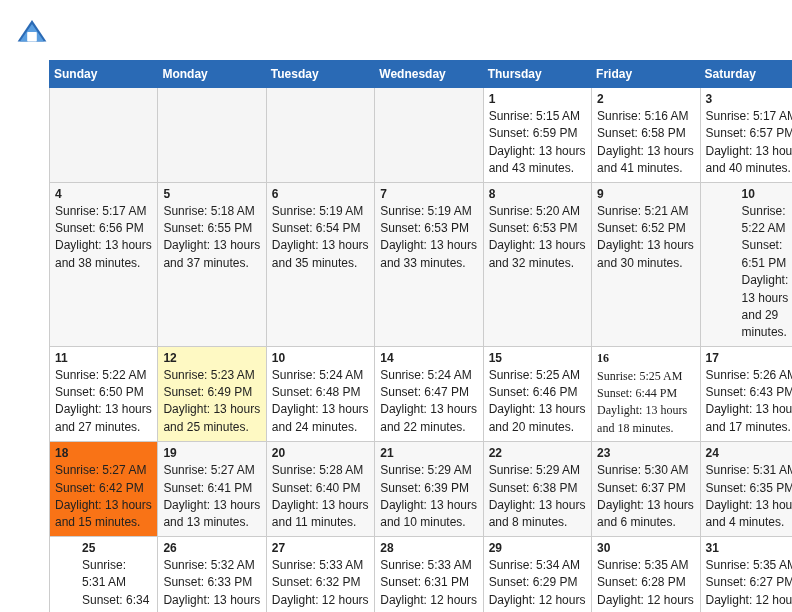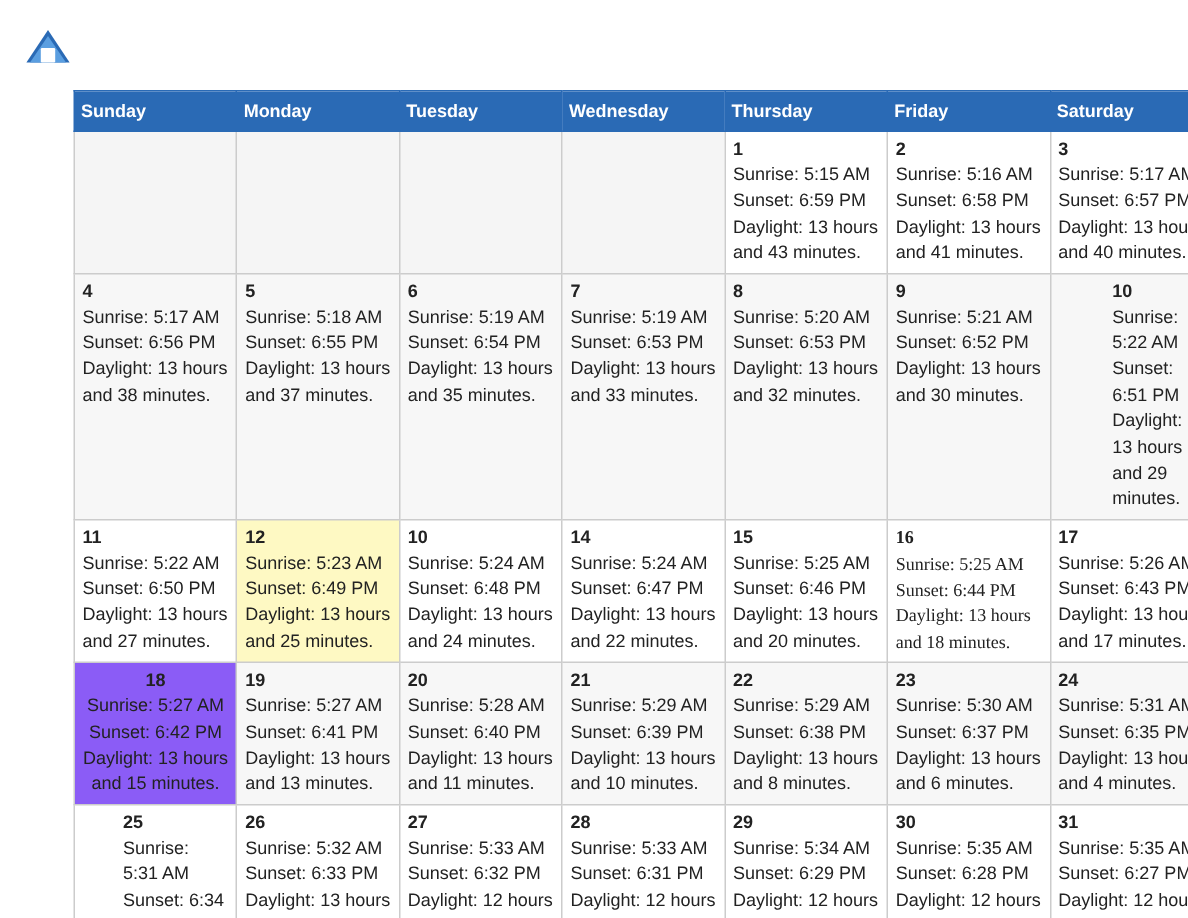--- a/index.html
+++ b/index.html
@@ -192,21 +192,21 @@
         <td style="background: rgb(255, 255, 255); font-family: Liberation Serif, serif;">
           <span class="day-number">16</span>
           <div class="day-info">Sunrise: 5:25 AM<br>Sunset: 6:44 PM<br>Daylight: 13 hours and 18 minutes.</div>
         </td>
         <td style="background: rgb(255, 255, 255);">
           <span class="day-number">17</span>
           <div class="day-info">Sunrise: 5:26 AM<br>Sunset: 6:43 PM<br>Daylight: 13 hours and 17 minutes.</div>
         </td>
       </tr>
       <tr>
-        <td style="background: #8b5cf6; text-align: center;">
+        <td style="background: #f97316;">
           <span class="day-number">18</span>
           <div class="day-info">Sunrise: 5:27 AM<br>Sunset: 6:42 PM<br>Daylight: 13 hours and 15 minutes.</div>
         </td>
         <td style="background: rgb(247, 247, 247);">
           <span class="day-number">19</span>
           <div class="day-info">Sunrise: 5:27 AM<br>Sunset: 6:41 PM<br>Daylight: 13 hours and 13 minutes.</div>
         </td>
         <td style="background: rgb(247, 247, 247);">
           <span class="day-number">20</span>
           <div class="day-info">Sunrise: 5:28 AM<br>Sunset: 6:40 PM<br>Daylight: 13 hours and 11 minutes.</div>

